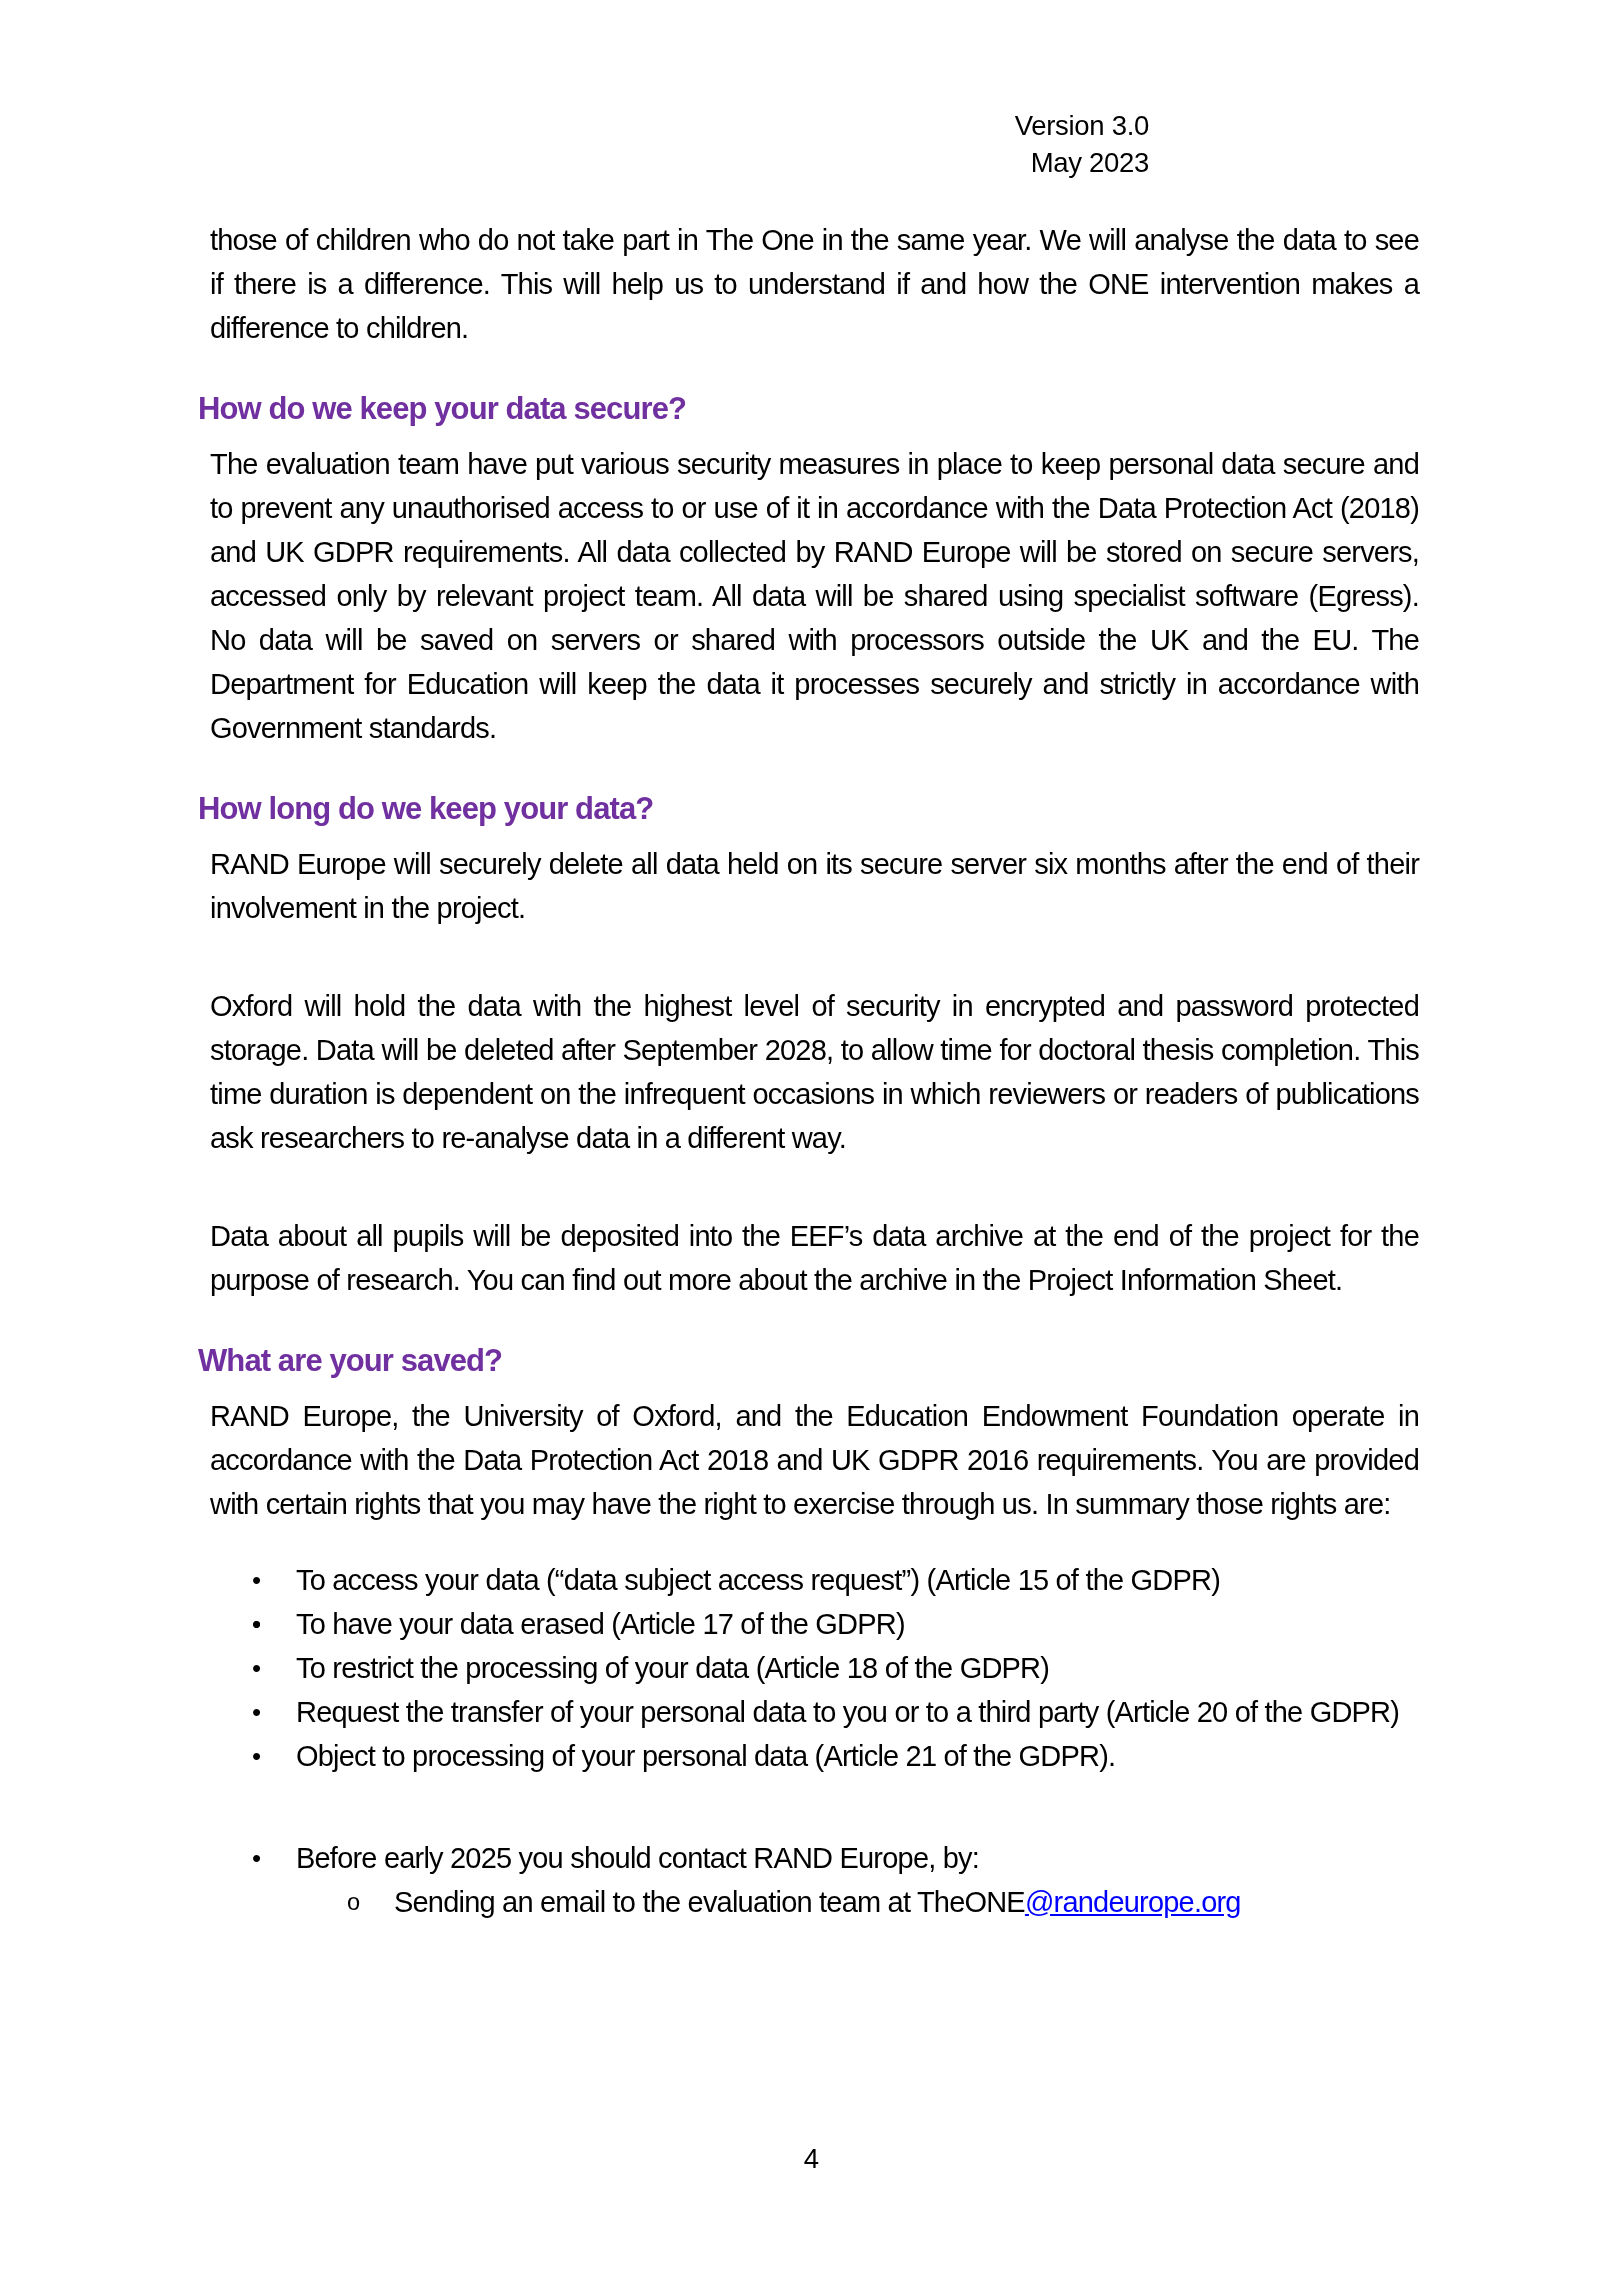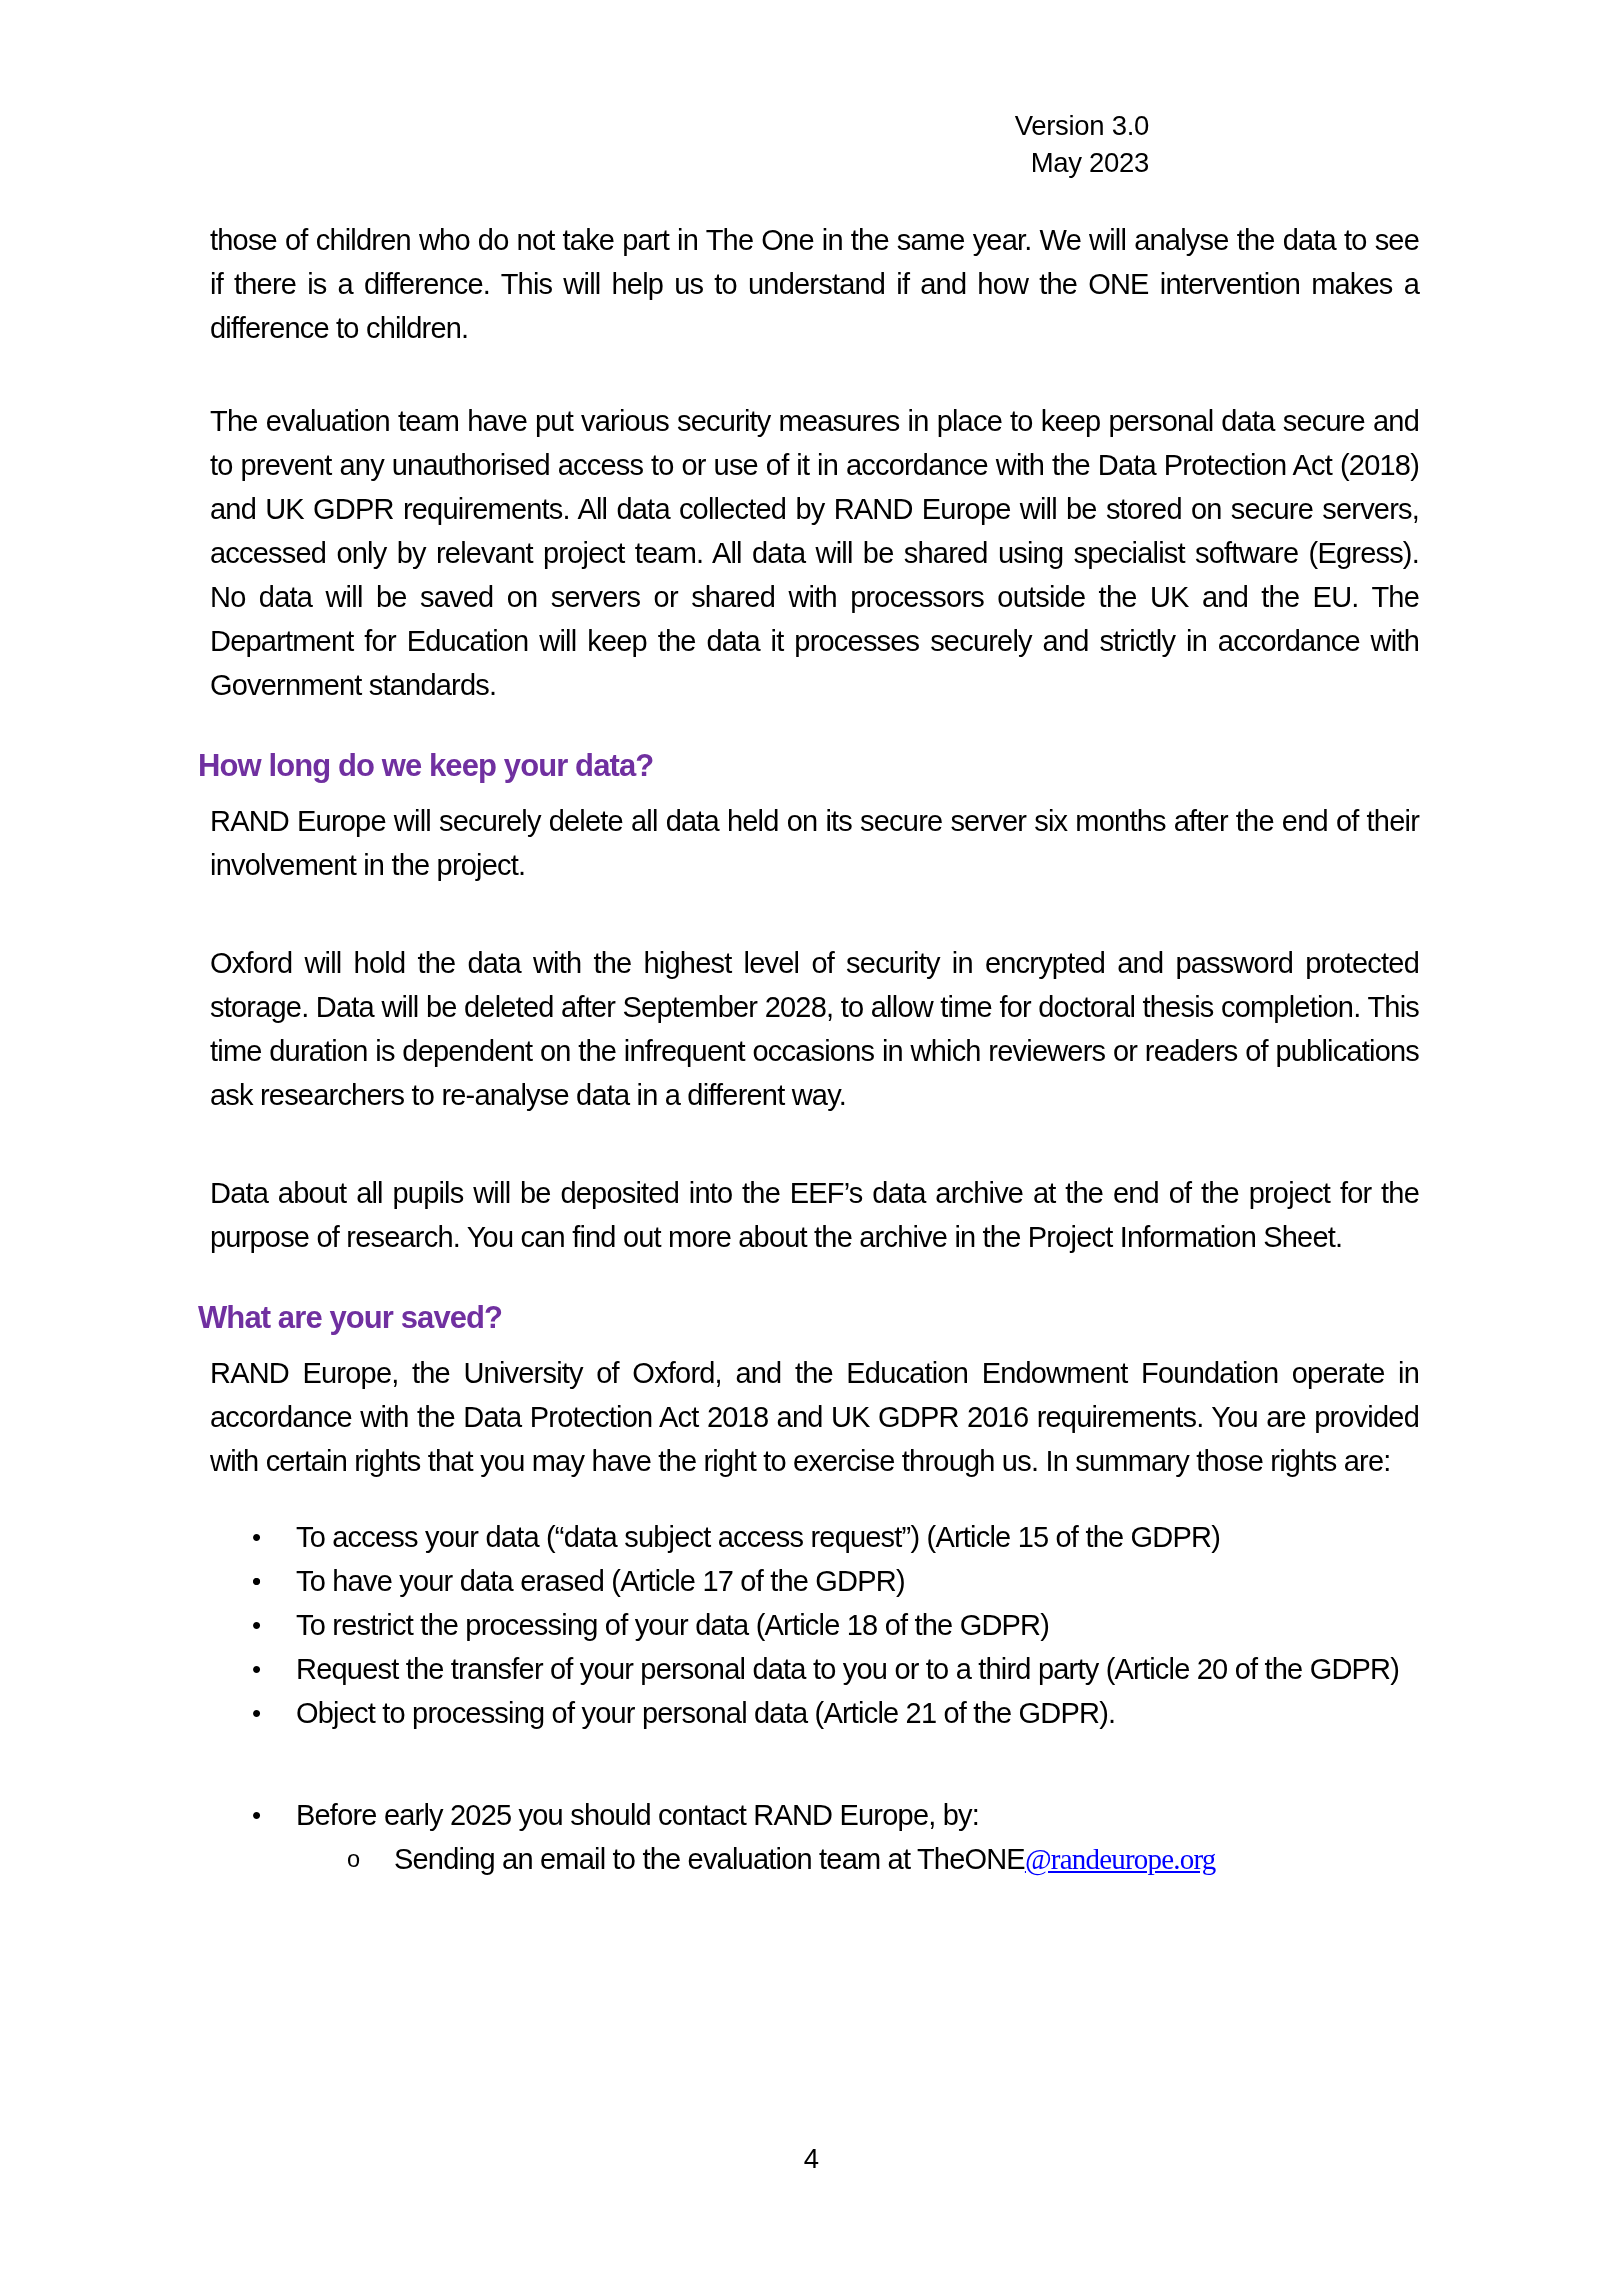--- a/index.html
+++ b/index.html
@@ -33,41 +33,42 @@
   }
   ul.bullets li .bullet {
     position: absolute; left: 54px; top: 0; font-size: 26px;
   }
   ul.sub { list-style: none; margin: 0; padding: 0; }
   ul.sub li {
     position: relative; padding-left: 196px;
     font-size: 29px; line-height: 44px; letter-spacing: -0.8px;
   }
   ul.sub li .bullet { position: absolute; left: 149px; top: 0; font-size: 23.6px; }
-  a.link { color: #0000FF; text-decoration: underline; font-family: Liberation Serif, serif; }
+  a.link { color: #0000FF; text-decoration: underline; }
   .page-number {
     position: absolute; left: 0; width: 1623px; top: 2130px; text-align: center;
     font-size: 27.5px; line-height: 37px;
   }
 </style>
 </head>
 <body>
 
 <div class="page">
 
   <div class="header">
     <div>Version 3.0</div>
     <div>May 2023</div>
   </div>
 
   <div class="content">
 
     <p class="body">those of children who do not take part in The One in the same year.  We will analyse the data to see if there is a difference. This will help us to understand if and how the ONE intervention makes a difference to children.</p>
 
     <div class="gap-h"></div>
+    <h2 class="heading">How do we keep your data secure?</h2>
     <p class="body">The evaluation team have put various security measures in place to keep personal data secure and to prevent any unauthorised access to or use of it in accordance with the Data Protection Act (2018) and UK GDPR requirements. All data collected by RAND Europe will be stored on secure servers, accessed only by relevant project team. All data will be shared using specialist software (Egress). No data will be saved on servers or shared with processors outside the UK and the EU. The Department for Education will keep the data it processes securely and strictly in accordance with Government standards.</p>
 
     <div class="gap-h"></div>
     <h2 class="heading">How long do we keep your data?</h2>
     <p class="body">RAND Europe will securely delete all data held on its secure server six months after the end of their involvement in the project.</p>
     <div class="gap-s"></div>
     <p class="body">Oxford will hold the data with the highest level of security in encrypted and password protected storage. Data will be deleted after September 2028, to allow time for doctoral thesis completion. This time duration is dependent on the infrequent occasions in which reviewers or readers of publications ask researchers to re-analyse data in a different way.</p>
     <div class="gap-s"></div>
     <p class="body">Data about all pupils will be deposited into the EEF’s data archive at the end of the project for the purpose of research. You can find out more about the archive in the Project Information Sheet.</p>
 

